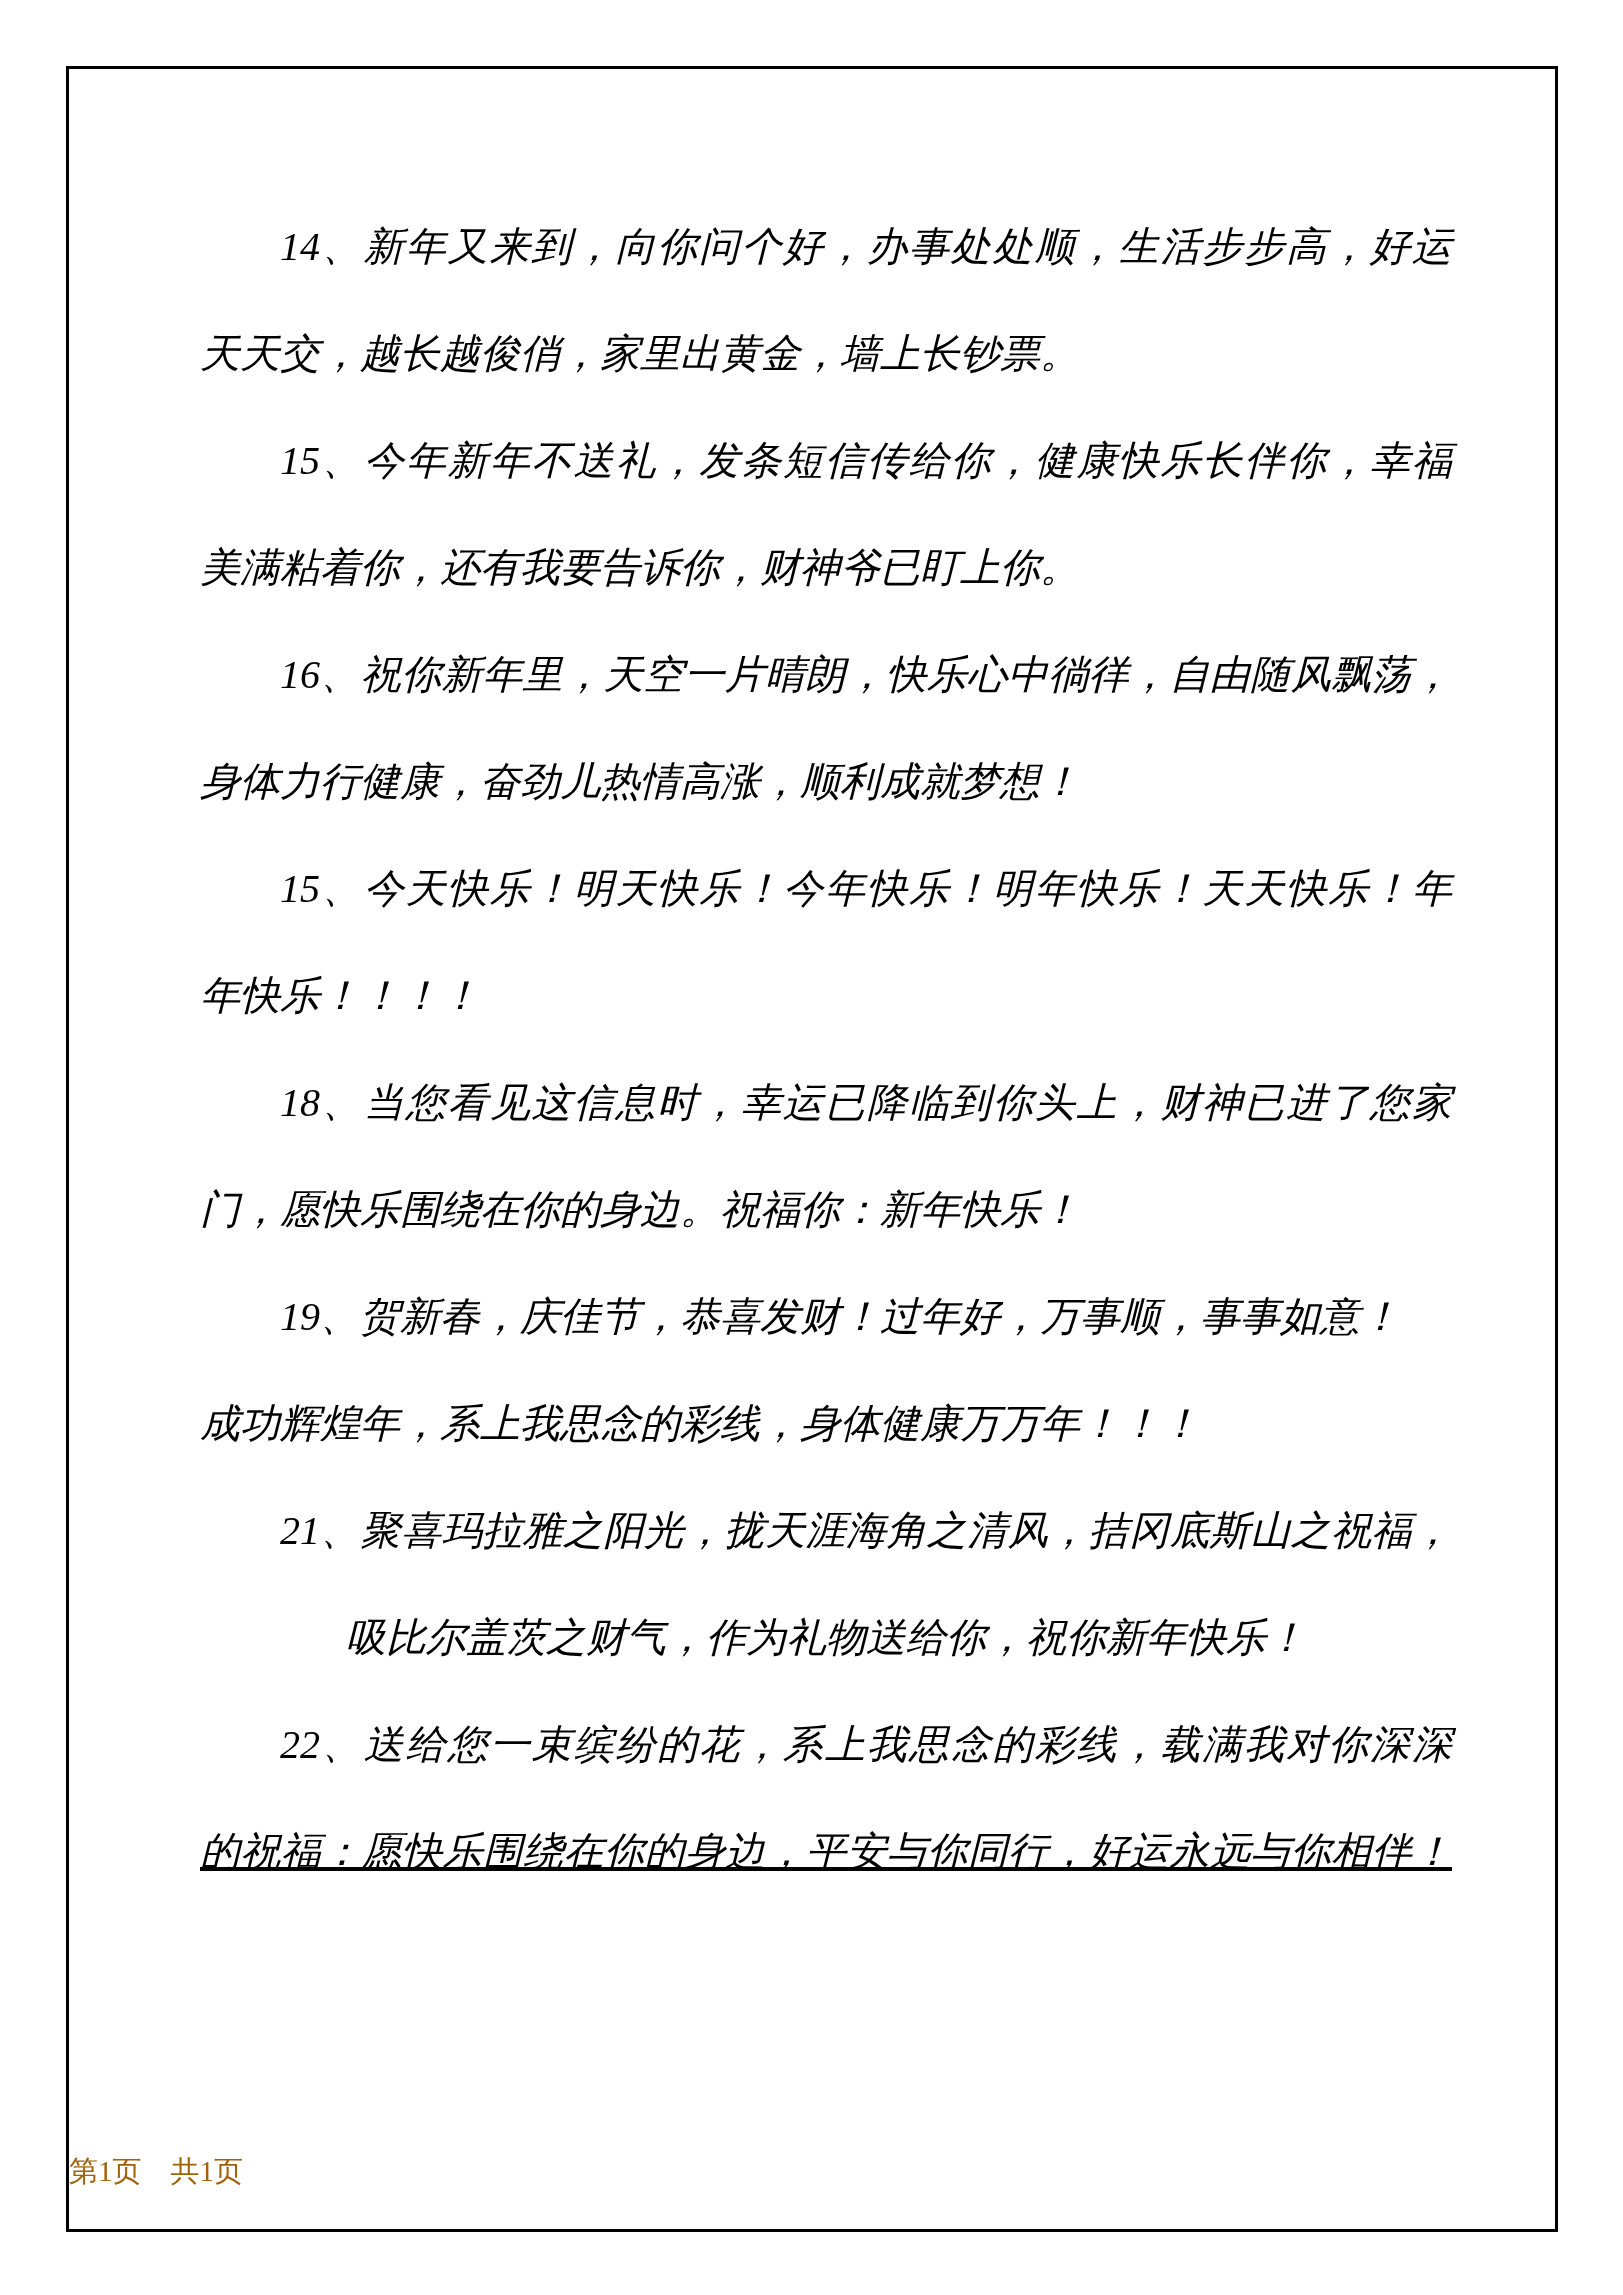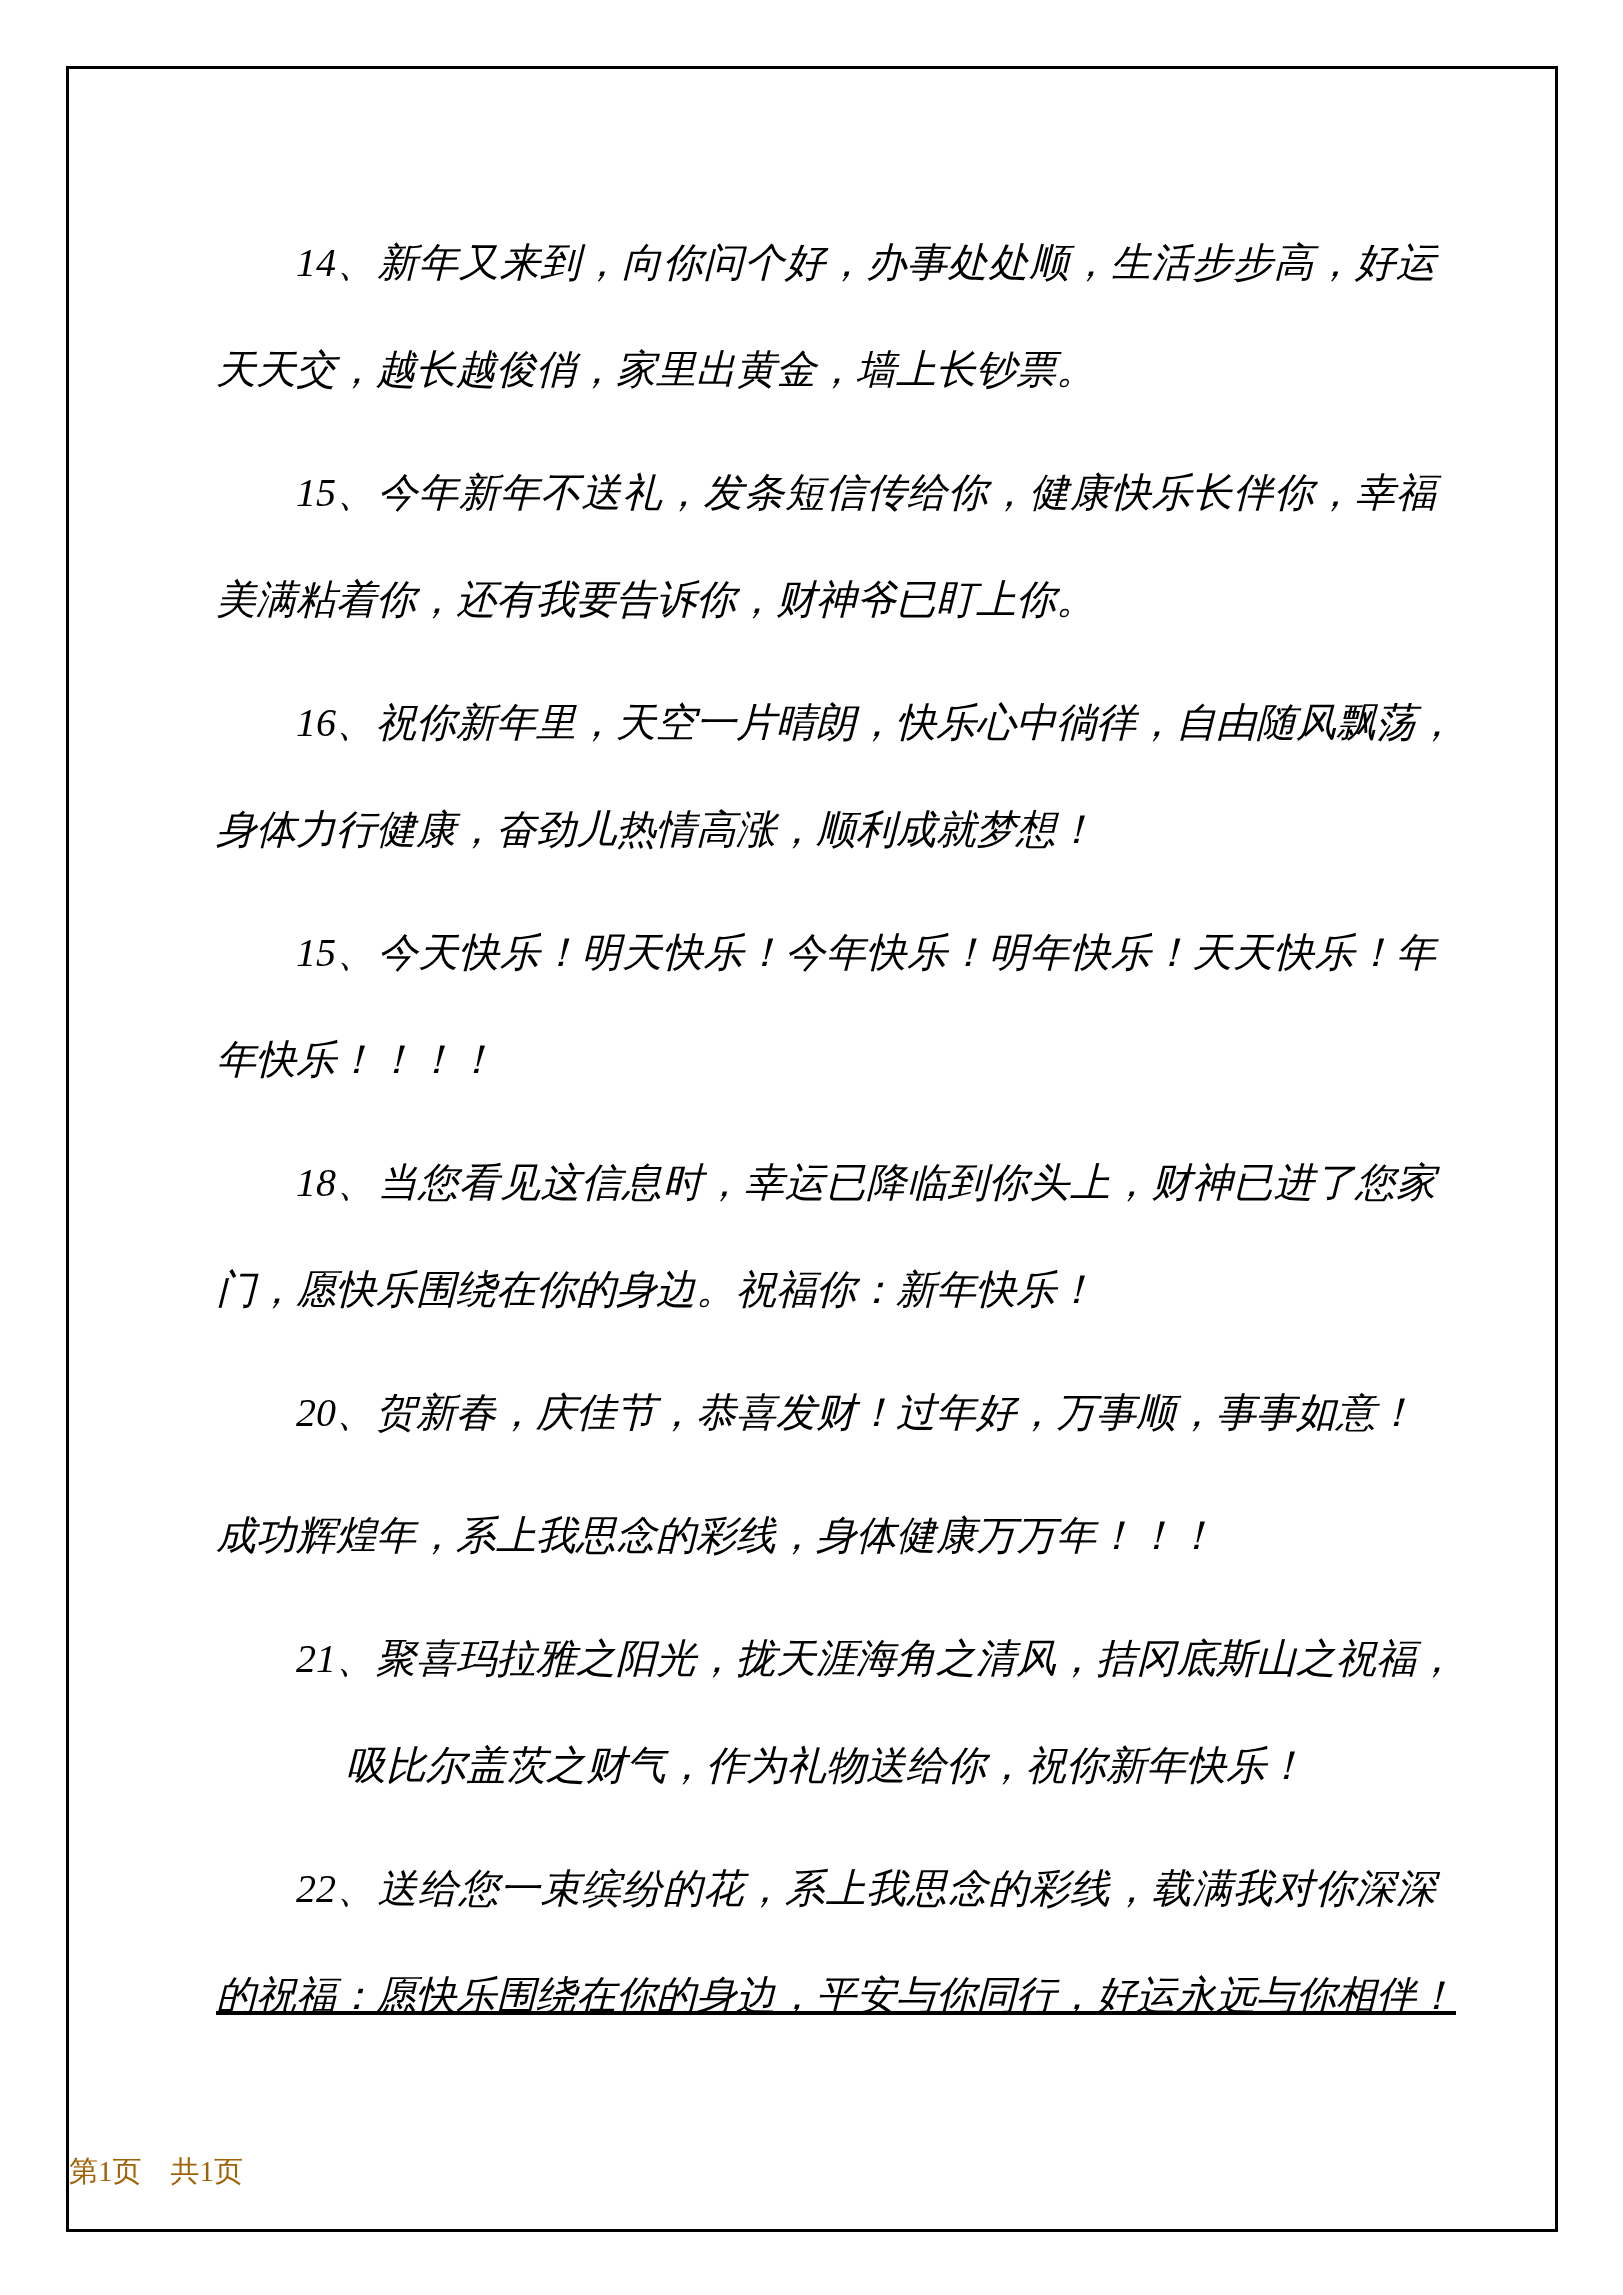--- a/index.html
+++ b/index.html
@@ -24,21 +24,21 @@
     border: 3.9px solid #000000;
     box-sizing: border-box;
   }
   .content {
     position: absolute;
     left: 131px;
     top: 124px;
     width: 1252px;
   }
   .para {
-    margin: 16px;
+    margin: 0;
     font-family: "Liberation Serif", "DejaVu Serif", serif;
     font-style: italic;
     font-size: 40px;
     line-height: 107px;
     color: #000000;
   }
   .line {
     white-space: nowrap;
   }
   .line.first {
@@ -87,21 +87,21 @@
         <span class="line first fill" style="display: block;">15、今天快乐！明天快乐！今年快乐！明年快乐！天天快乐！年</span>
         <span class="line" style="display: block;">年快乐！！！！</span>
       </p>
 
       <p class="para">
         <span class="line first fill" style="display: block;">18、当您看见这信息时，幸运已降临到你头上，财神已进了您家</span>
         <span class="line" style="display: block;">门，愿快乐围绕在你的身边。祝福你：新年快乐！</span>
       </p>
 
       <p class="para">
-        <span class="line first" style="display: block;">20、贺新春，庆佳节，恭喜发财！过年好，万事顺，事事如意！</span>
+        <span class="line first" style="display: block;">19、贺新春，庆佳节，恭喜发财！过年好，万事顺，事事如意！</span>
       </p>
 
       <p class="para">
         <span class="line" style="display: block;">成功辉煌年，系上我思念的彩线，身体健康万万年！！！</span>
       </p>
 
       <p class="para">
         <span class="line first fill" style="display: block;">21、聚喜玛拉雅之阳光，拢天涯海角之清风，拮冈底斯山之祝福，</span>
         <span class="line" style="display: block; text-align: center;">吸比尔盖茨之财气，作为礼物送给你，祝你新年快乐！</span>
       </p>

